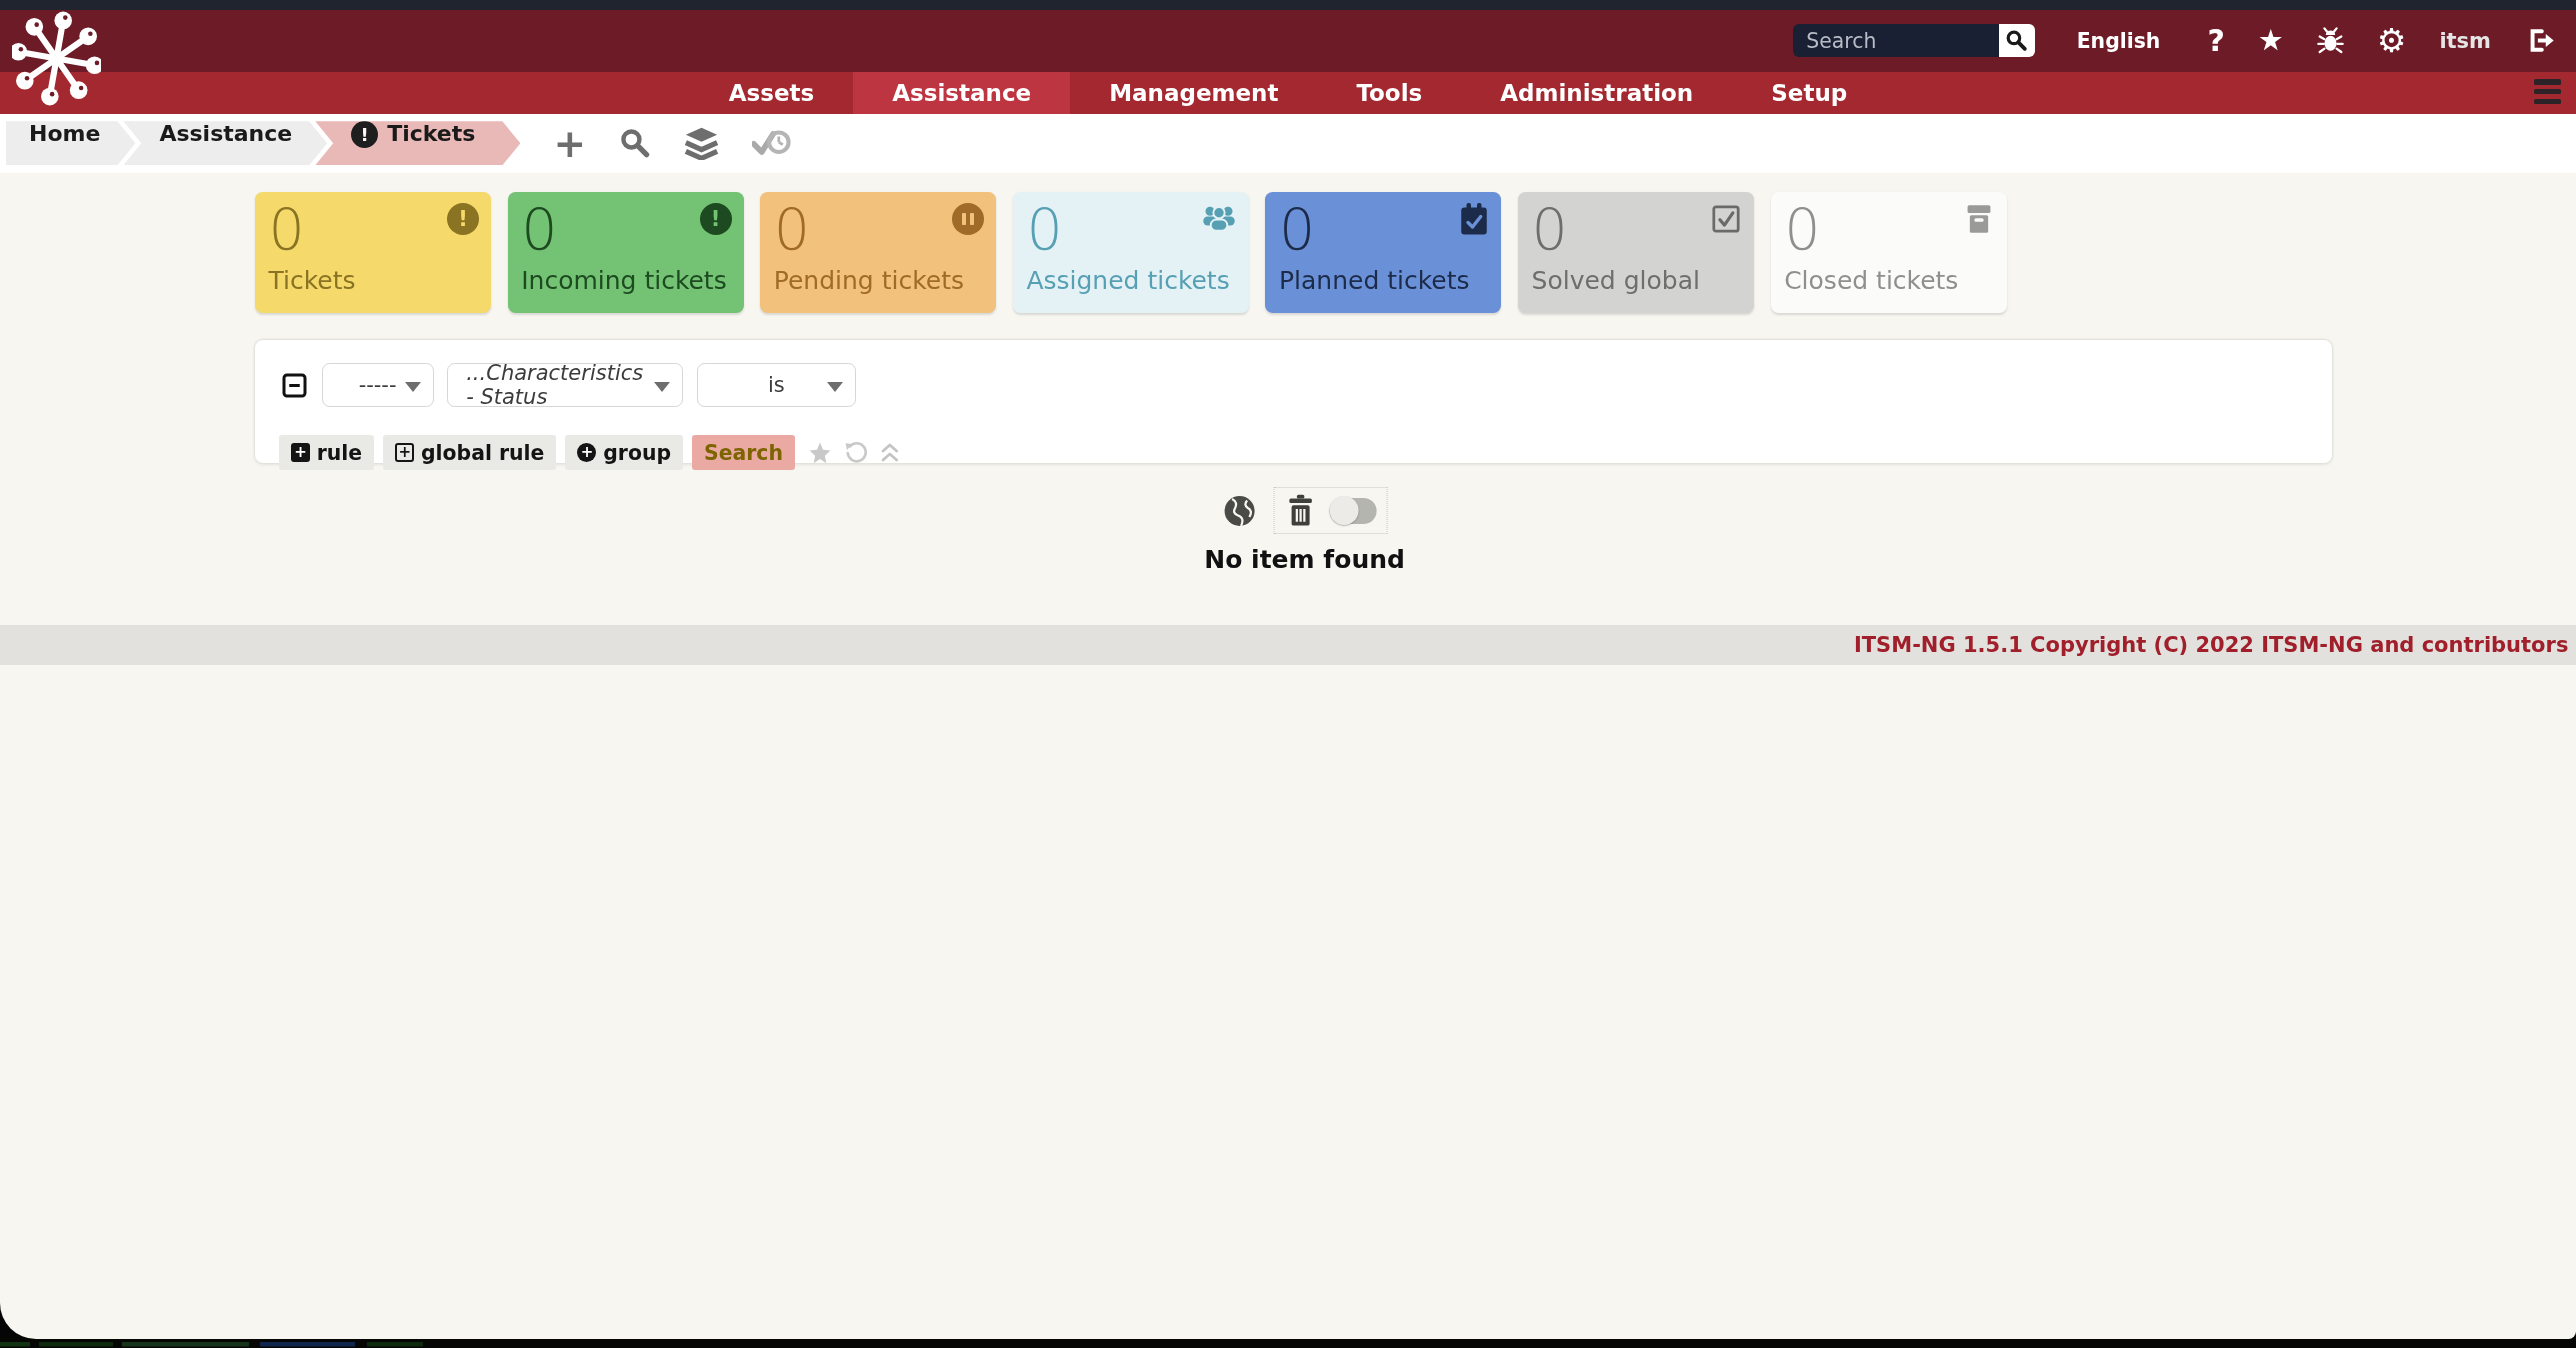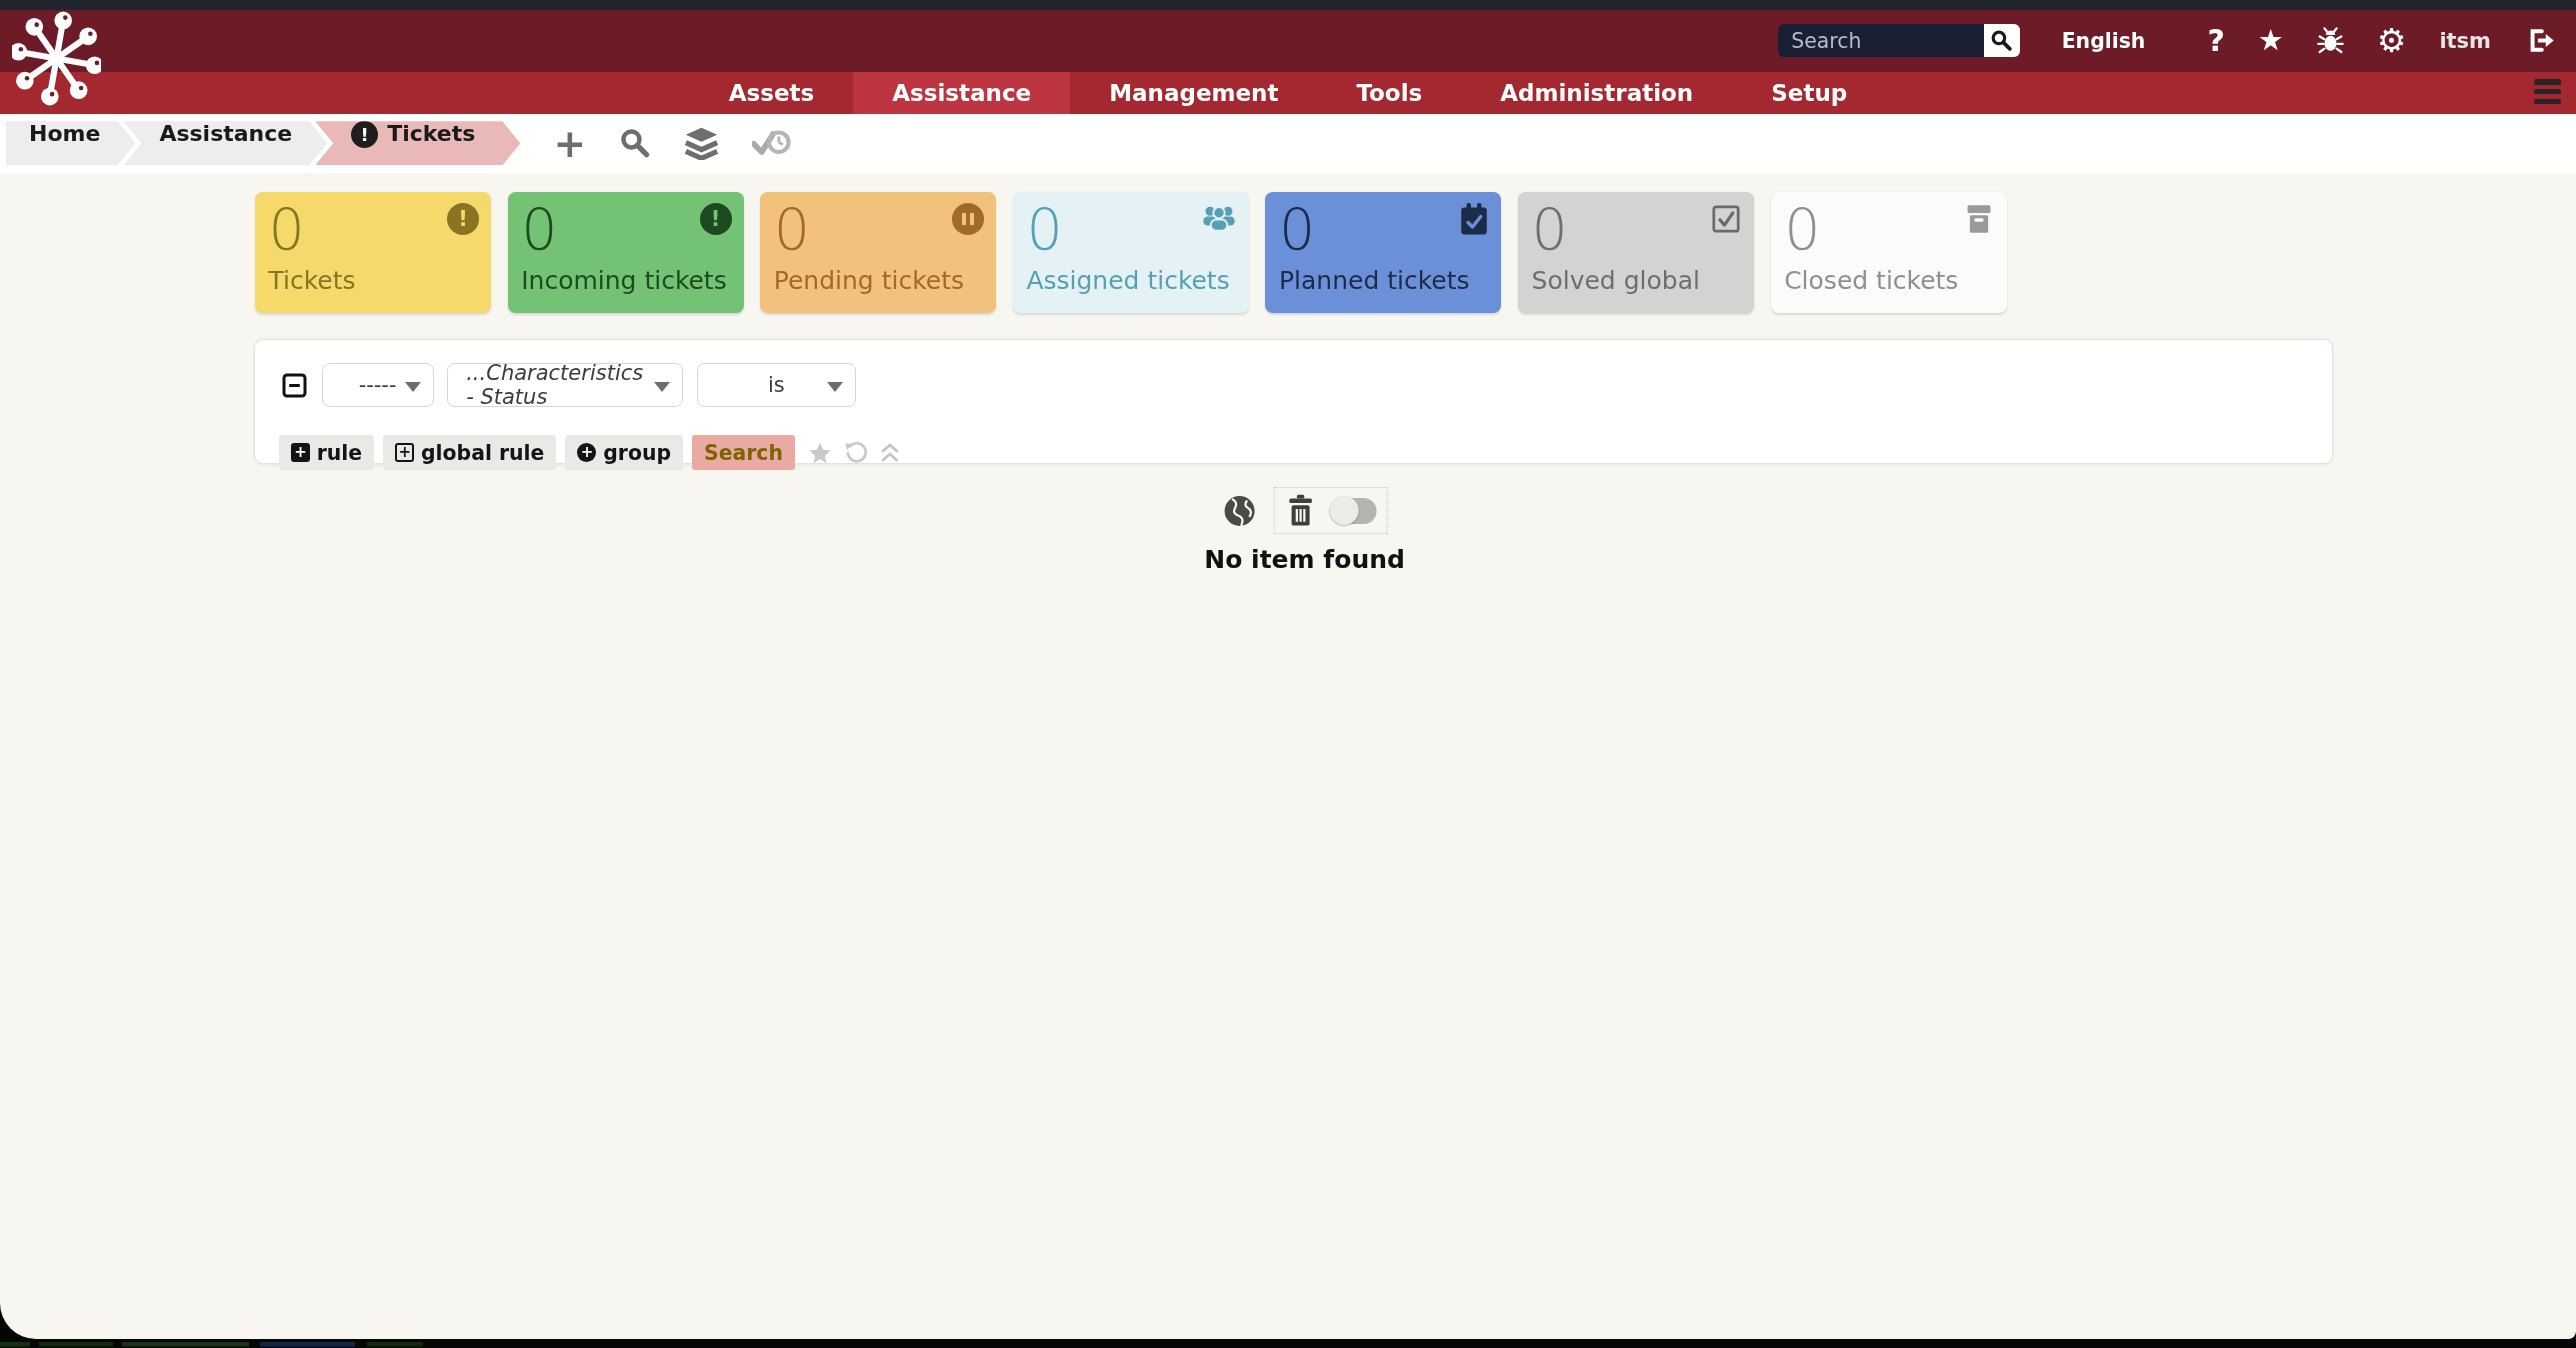--- a/index.html
+++ b/index.html
@@ -19,21 +19,21 @@
   .header-bar { height:62px; background:#6d1b27; display:flex; align-items:center; justify-content:flex-end; padding-right:21px; position:relative; }
   .logo { position:absolute; left:12px; top:1.5px; width:89px; height:95px; z-index:20; cursor:pointer; }
 
   .search-group { display:flex; align-items:center; height:33px; margin-right:42px; }
   .search-input { width:206px; height:33px; background:#1a2033; border:none; border-radius:6px 0 0 6px;
     color:#cfd2da; font-size:20.4px; padding:0 13.6px; outline:none; font-family:inherit; }
   .search-input::placeholder { color:#b8bcc6; }
   .search-btn { width:36px; height:33px; background:#ffffff; border:none; border-radius:0 6px 6px 0;
     display:flex; align-items:center; justify-content:center; cursor:pointer; }
 
-  .lang { color:#fff; font-weight:bold; font-size:20.4px; margin-right:62px; cursor:pointer; }
+  .lang { color:#fff; font-weight:bold; font-size:20.4px; margin-right:47px; cursor:pointer; }
   .top-icon { color:#fff; margin-right:33px; cursor:pointer; display:flex; align-items:center; }
   .help-glyph { font-size:30px; font-weight:bold; }
   .glyph { font-size:29px; line-height:1; }
   .user-name { color:#e5e5e5; font-weight:bold; font-size:21px; margin-right:35px; cursor:pointer; }
 
   
   .nav-bar { height:42px; background:#a4282f; display:flex; justify-content:center; position:relative; }
   .nav-item { color:#fff; font-weight:bold; font-size:23px; line-height:42px; padding:0 39px; cursor:pointer; }
   .nav-item.active { background:#bd3540; }
   .hamburger { position:absolute; right:12px; top:7.6px; width:30px; cursor:pointer; }
@@ -437,15 +437,18 @@
           <span class="toggle">
               <span class="knob"></span>
             </span>
         </div>
       </div>
       <div class="no-item">No item found</div>
     </div>
 
   </div>
 
+  <div class="footer-band">
+    <span class="footer-text">ITSM-NG 1.5.1 Copyright (C) 2022 ITSM-NG and contributors</span>
+  </div>
 
 </div>
 
 
 </body></html>

